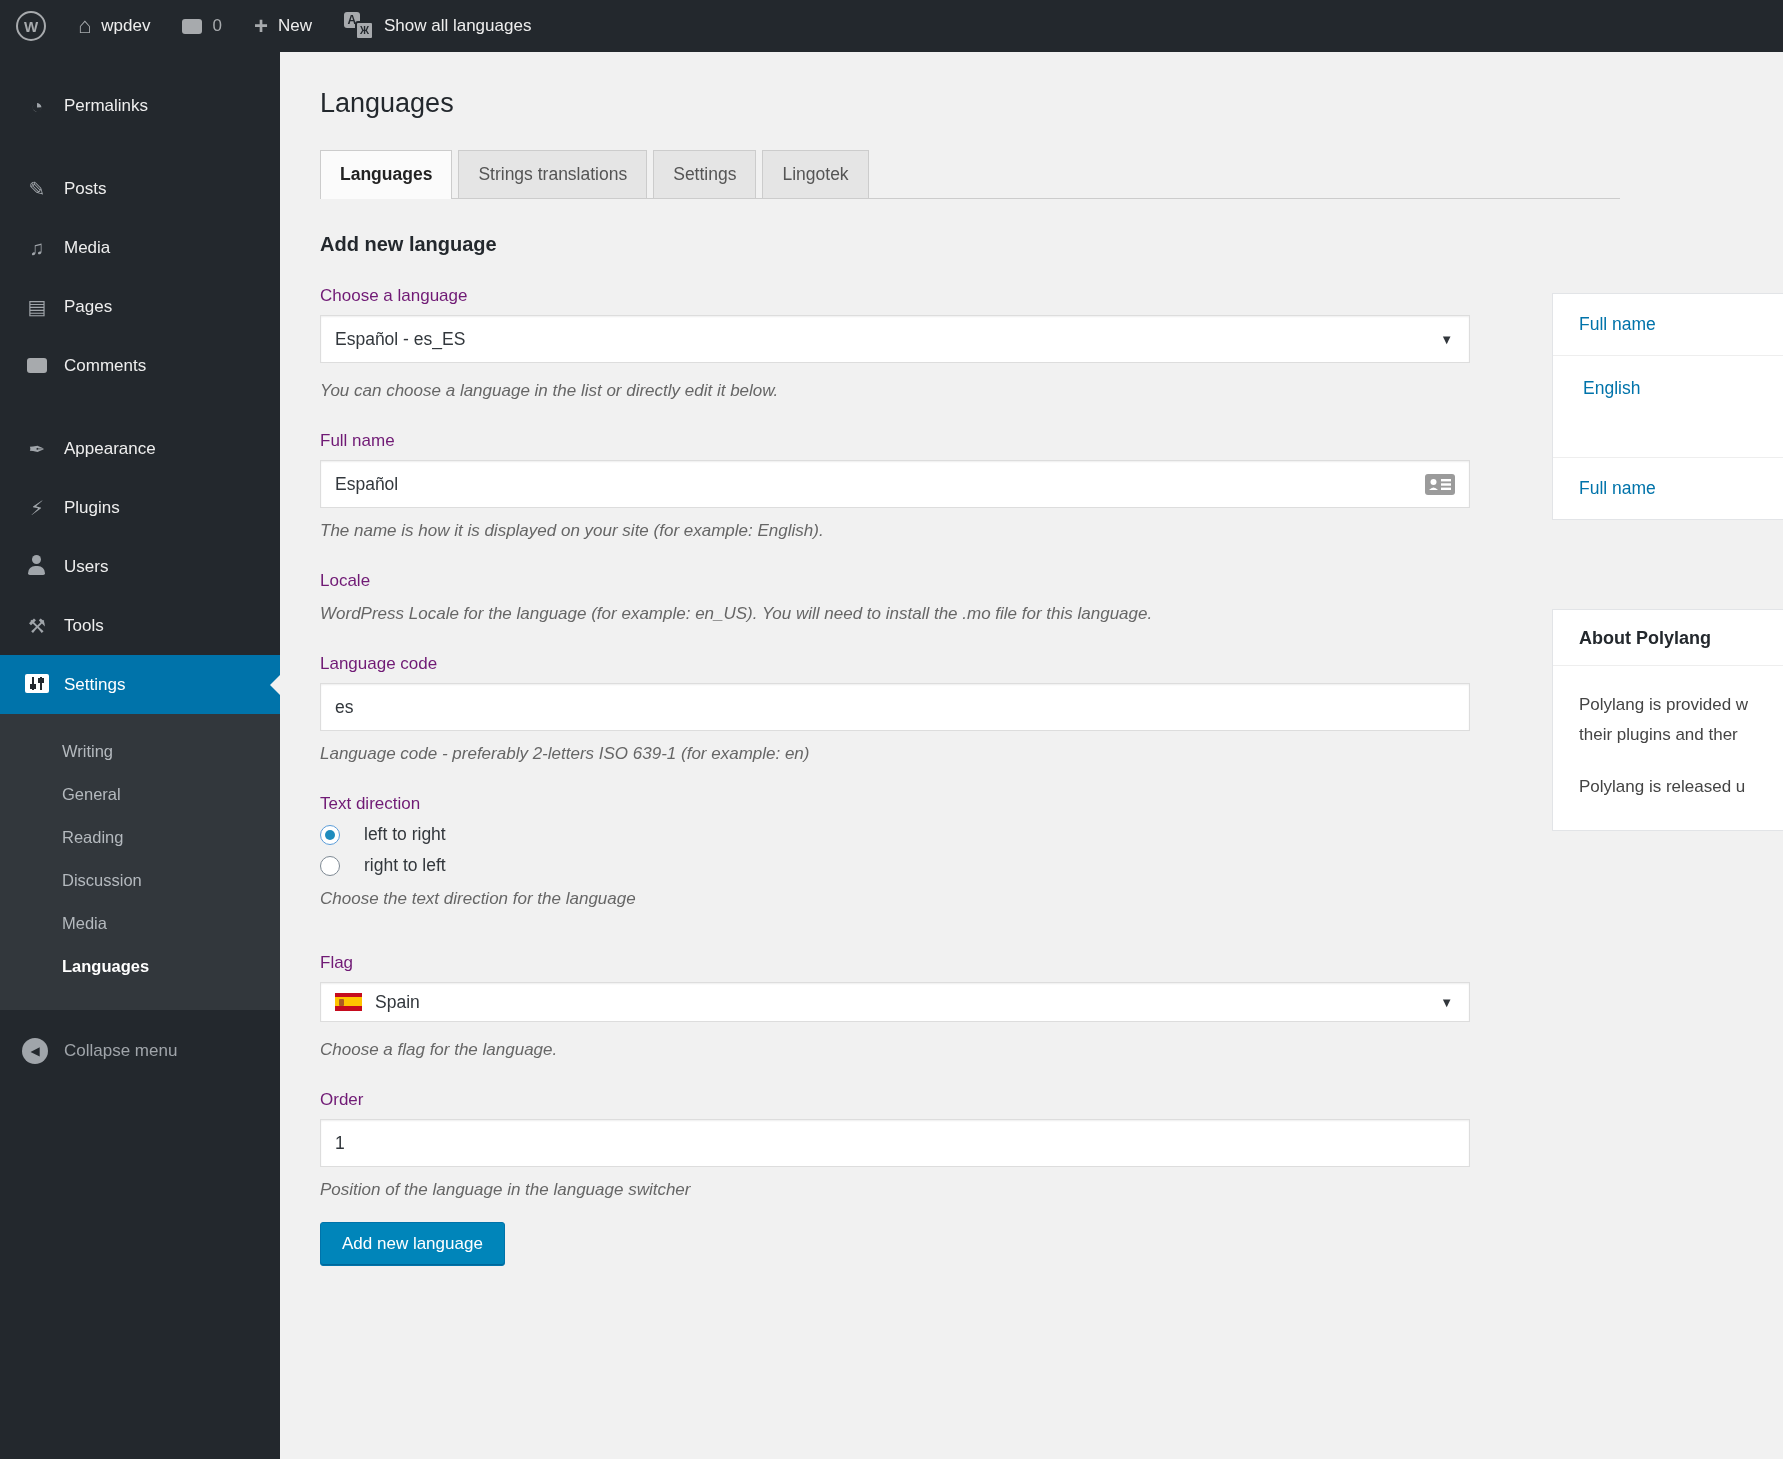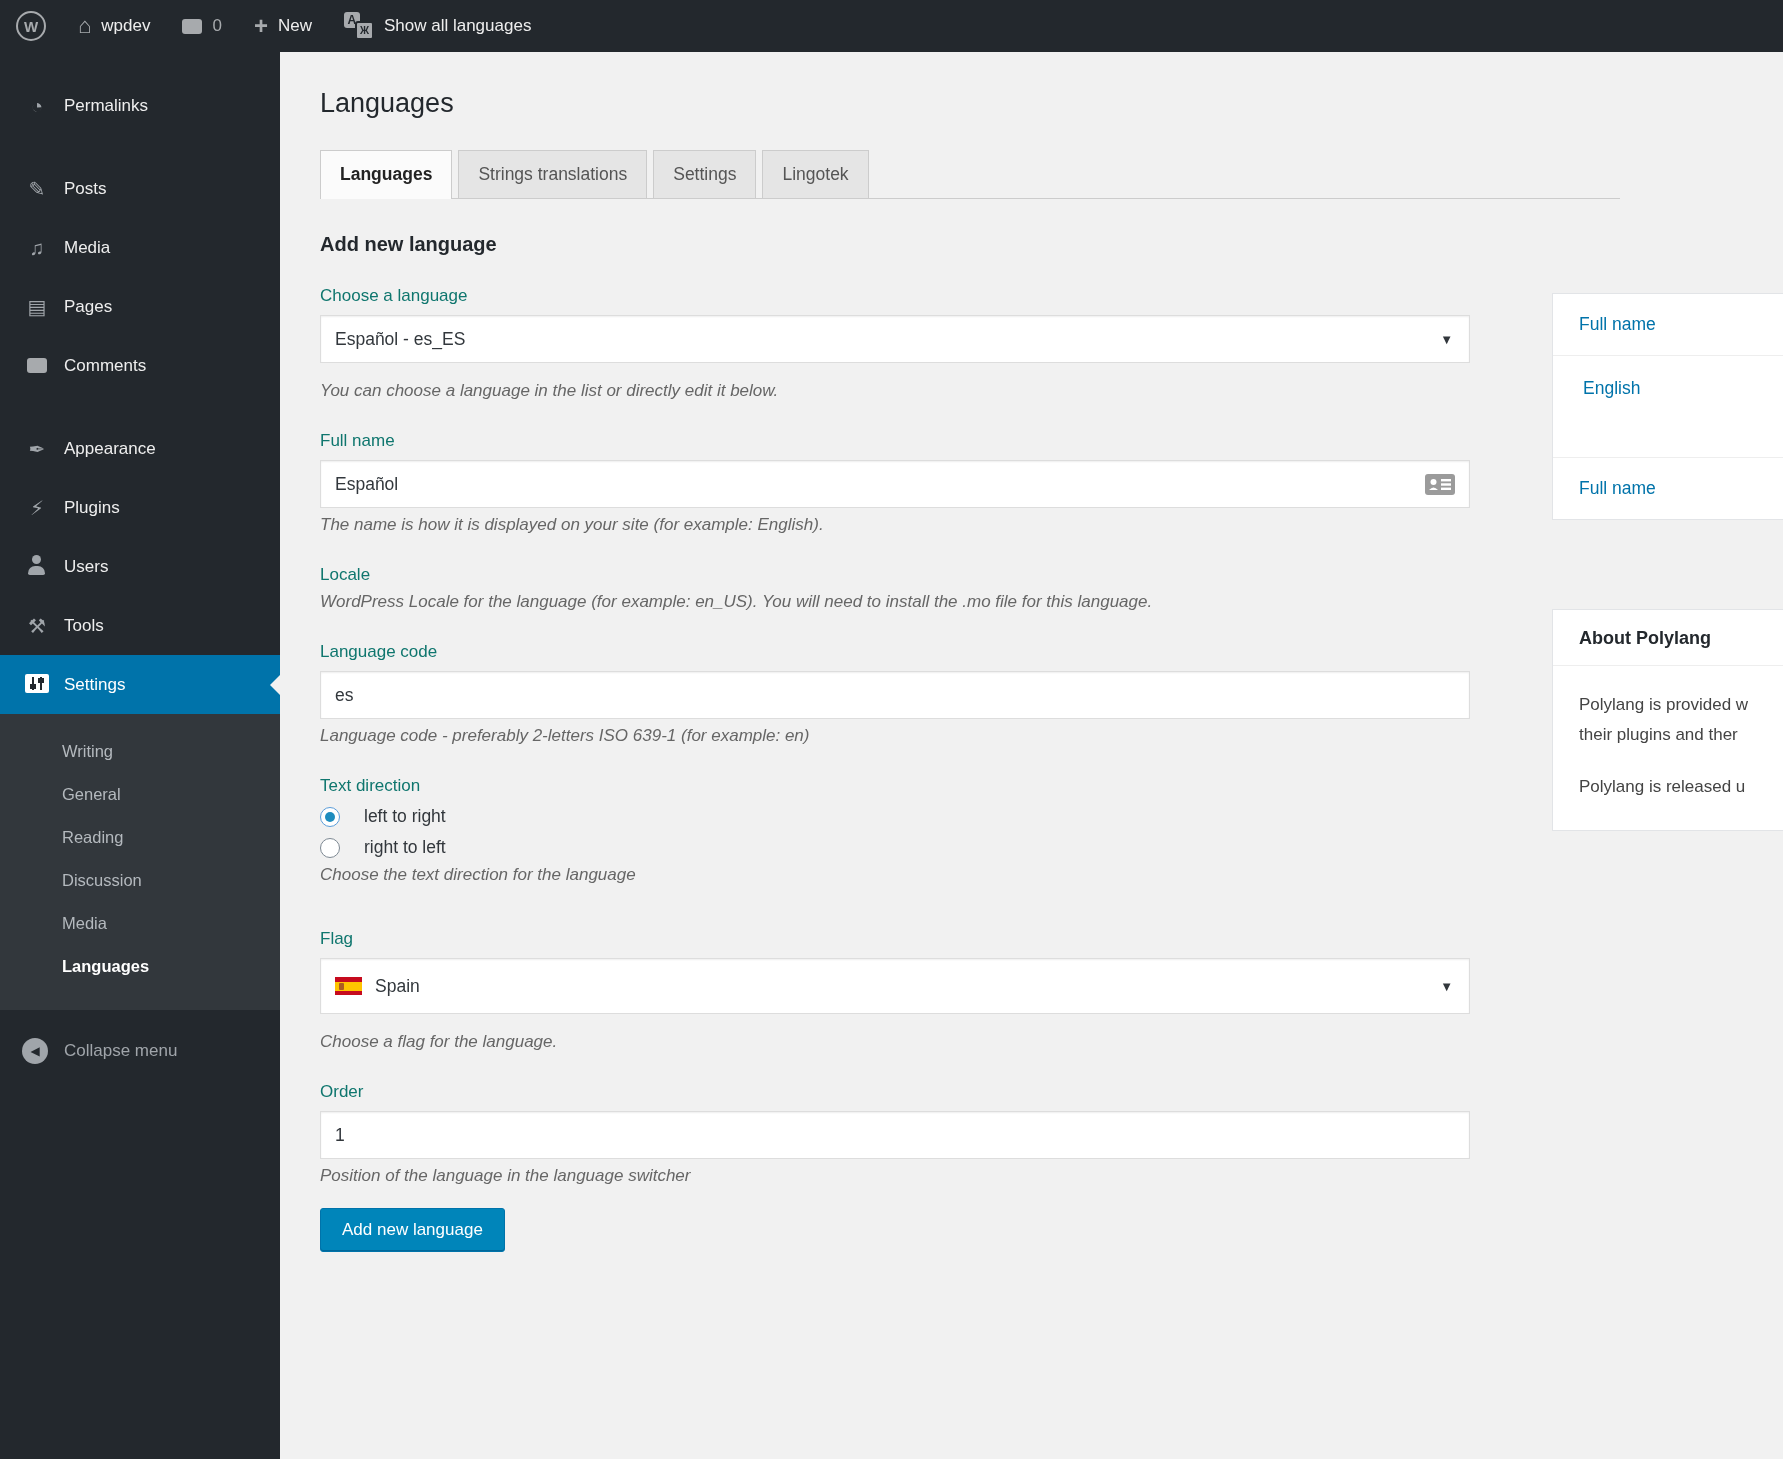--- a/index.html
+++ b/index.html
@@ -51,35 +51,35 @@
   .collapse-circle{width:26px;height:26px;border-radius:50%;background:#a0a5aa;color:#23282d;
     display:flex;align-items:center;justify-content:center;font-size:12px;}
   
   .content{position:absolute;top:52px;left:280px;width:1300px;padding:36px 0 0 40px;}
   .page-title{font-size:27px;font-weight:400;color:#23282d;margin:0;}
   .nav-tabs{margin-top:28px;border-bottom:1px solid #ccc;display:flex;align-items:flex-end;gap:6px;height:51px;}
   .nav-tab{background:#e5e5e5;border:1px solid #ccc;border-bottom:none;color:#555;
     font-size:17.5px;padding:13px 19px 13px 19px;cursor:pointer;}
   .nav-tab.active{background:#fbfbfb;color:#222;font-weight:600;margin-bottom:-1px;padding-bottom:14px;}
   .section-heading{font-size:20px;font-weight:700;color:#23282d;margin:34px 0 0 0;}
-  .field-label{font-size:17px;color:#0f766e;margin-top:30px;}
+  .field-label{font-size:17px;color:#701a75;margin-top:30px;}
   .field-label.mt-lg{margin-top:44px;}
   .text-input,.select-box{width:1150px;height:48px;background:#fff;border:1px solid #ddd;
     box-shadow:inset 0 1px 2px rgba(0,0,0,.07);margin-top:9px;display:flex;align-items:center;
     font-size:17.5px;color:#32373c;padding:16px 14px;box-sizing:border-box;position:relative;}
   .select-box{cursor:pointer;}
   .select-caret{position:absolute;right:16px;color:#32373c;font-size:13px;}
   .helper{font-style:italic;color:#666;font-size:17px;margin-top:18px;}
-  .helper.tight{margin-top:7px;}
+  .helper.tight{margin-top:13px;}
   .vcard-icon{position:absolute;right:14px;top:13px;}
   .radio-row{display:flex;align-items:center;gap:24px;margin-top:10px;font-size:17.5px;color:#32373c;cursor:pointer;}
   .radio{width:20px;height:20px;border-radius:50%;background:#fff;border:1px solid #7e8993;box-sizing:border-box;position:relative;flex:0 0 auto;}
   .radio.checked{border-color:#5b9dd9;}
   .radio.checked:after{content:"";position:absolute;left:4px;top:4px;width:10px;height:10px;border-radius:50%;background:#1e8cbe;}
-  .flag-select{height:56px;}
+  .flag-select{height:40px;}
   .spain-flag{width:27px;height:18px;position:relative;margin-right:13px;flex:0 0 auto;
     background:linear-gradient(to bottom,#c60b1e 0 25%,#ffc400 25% 75%,#c60b1e 75% 100%);}
   .spain-flag:after{content:"";position:absolute;left:4px;top:6px;width:5px;height:7px;background:#ad5c21;border-radius:1px;}
   .submit-btn{display:inline-block;margin-top:22px;background:#0085ba;border:1px solid #0073aa;
     box-shadow:inset 0 -1px 0 #006799;border-radius:3px;color:#fff;font-size:17px;
     padding:11px 21px;cursor:pointer;}
   
   .right-col{position:absolute;left:1552px;}
   .lang-table-box{top:293px;width:420px;background:#fff;border:1px solid #e2e4e7;position:absolute;}
   .lt-header,.lt-footer{padding:20px 0 20px 26px;font-size:17.5px;}

